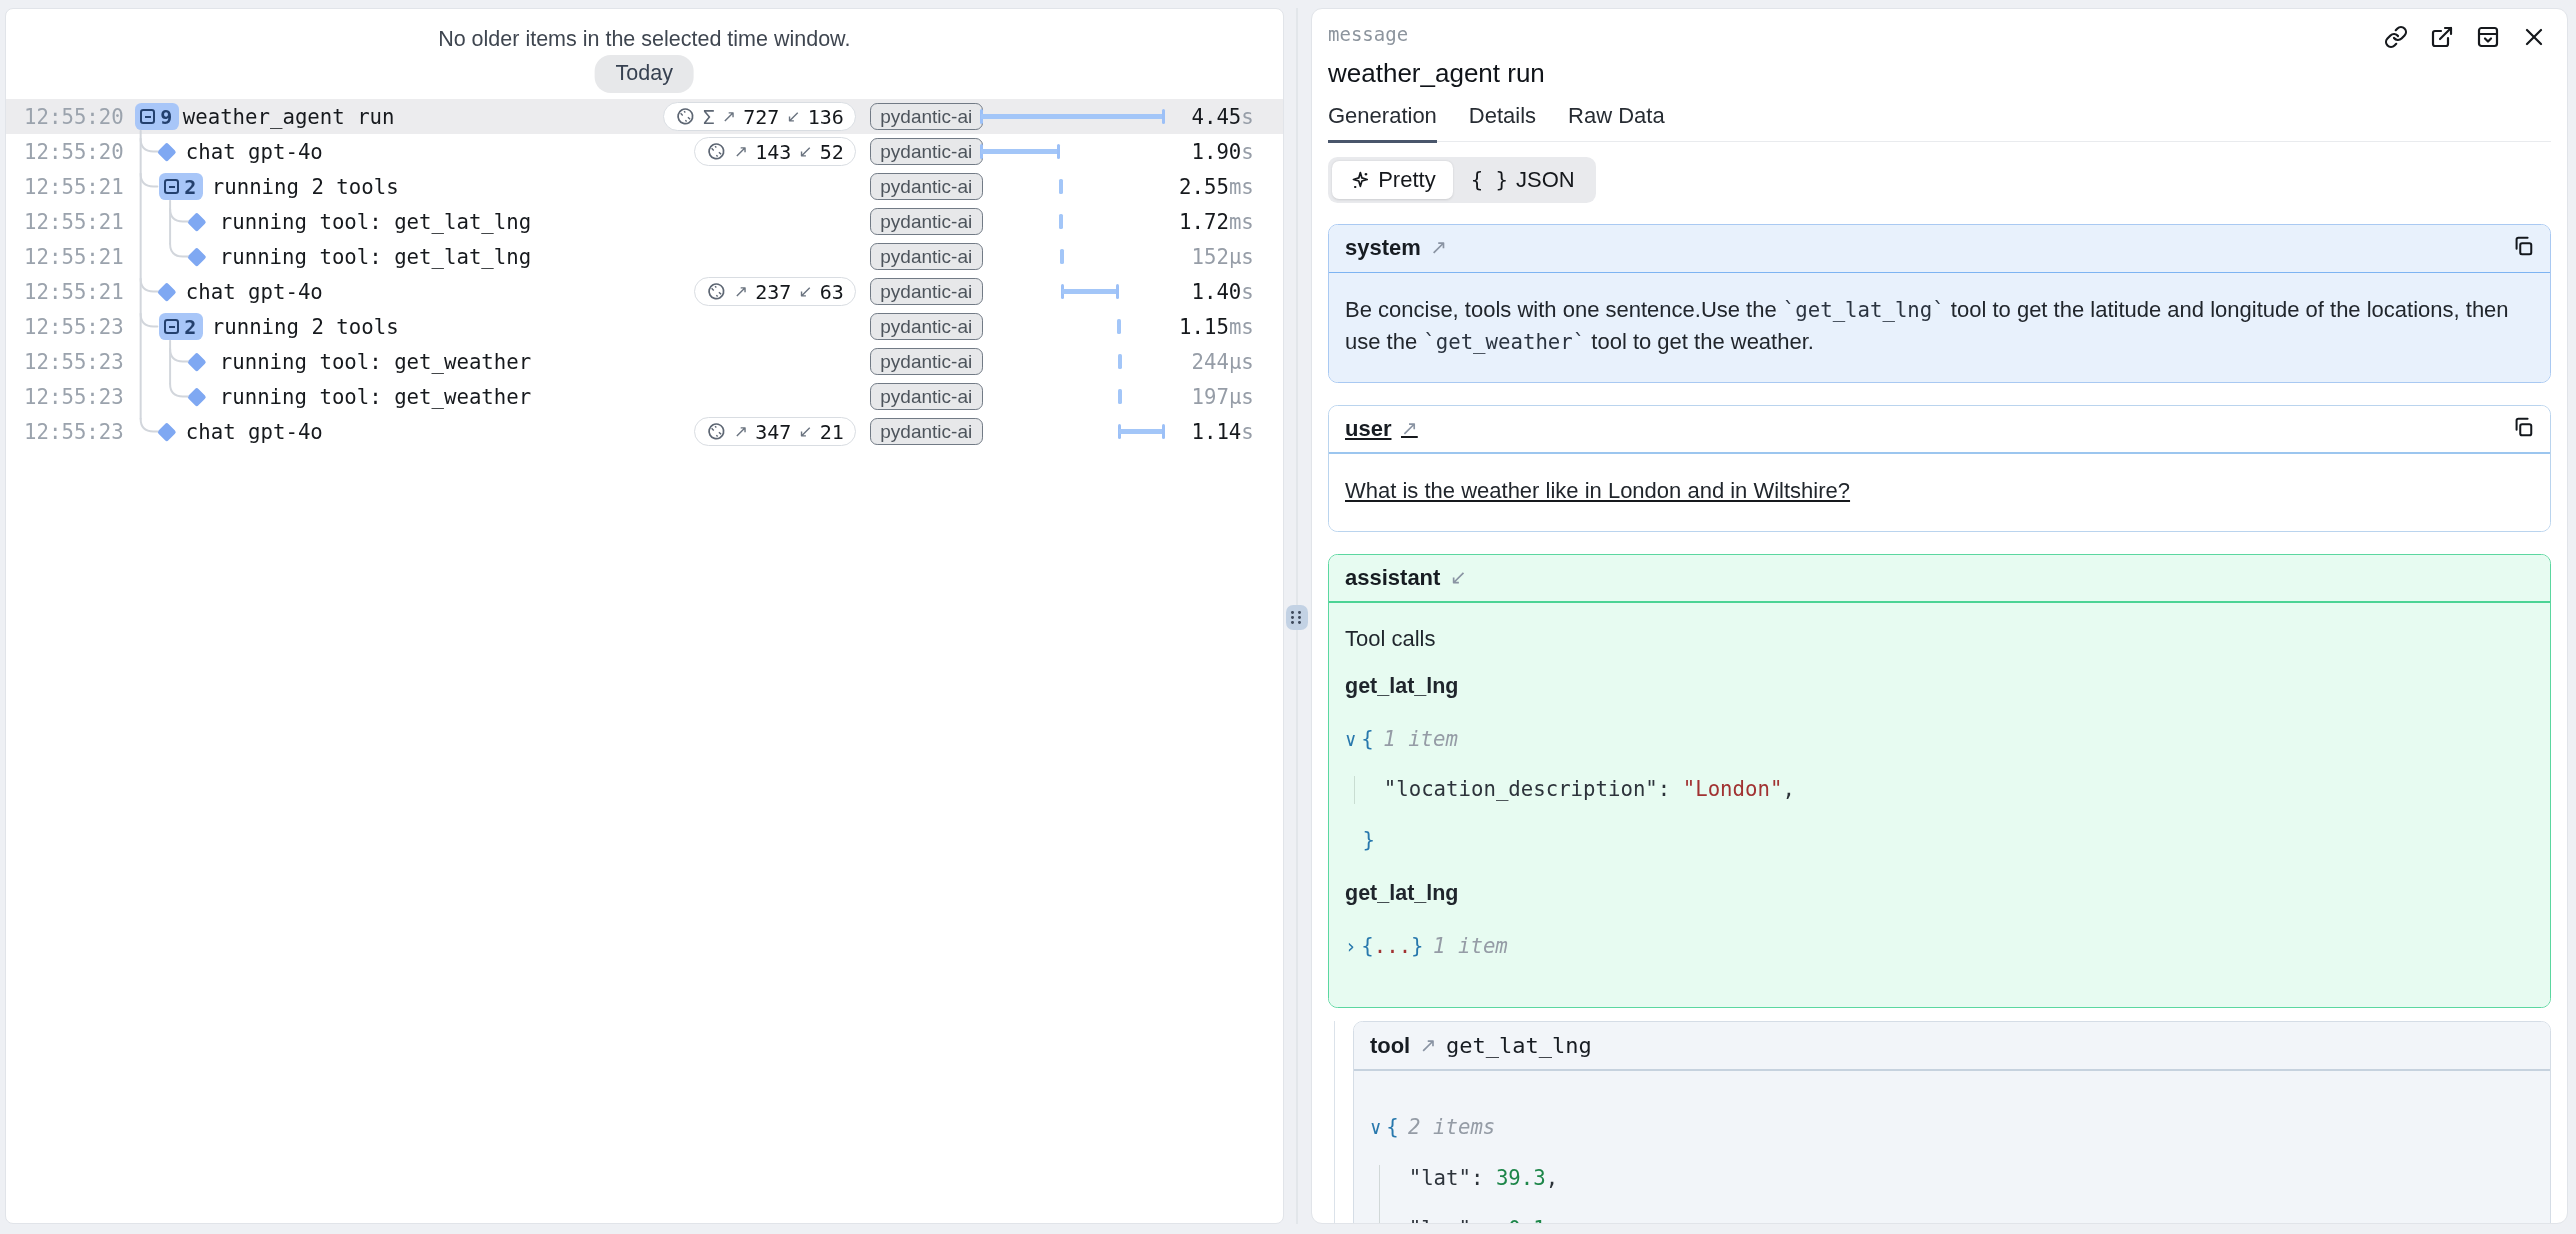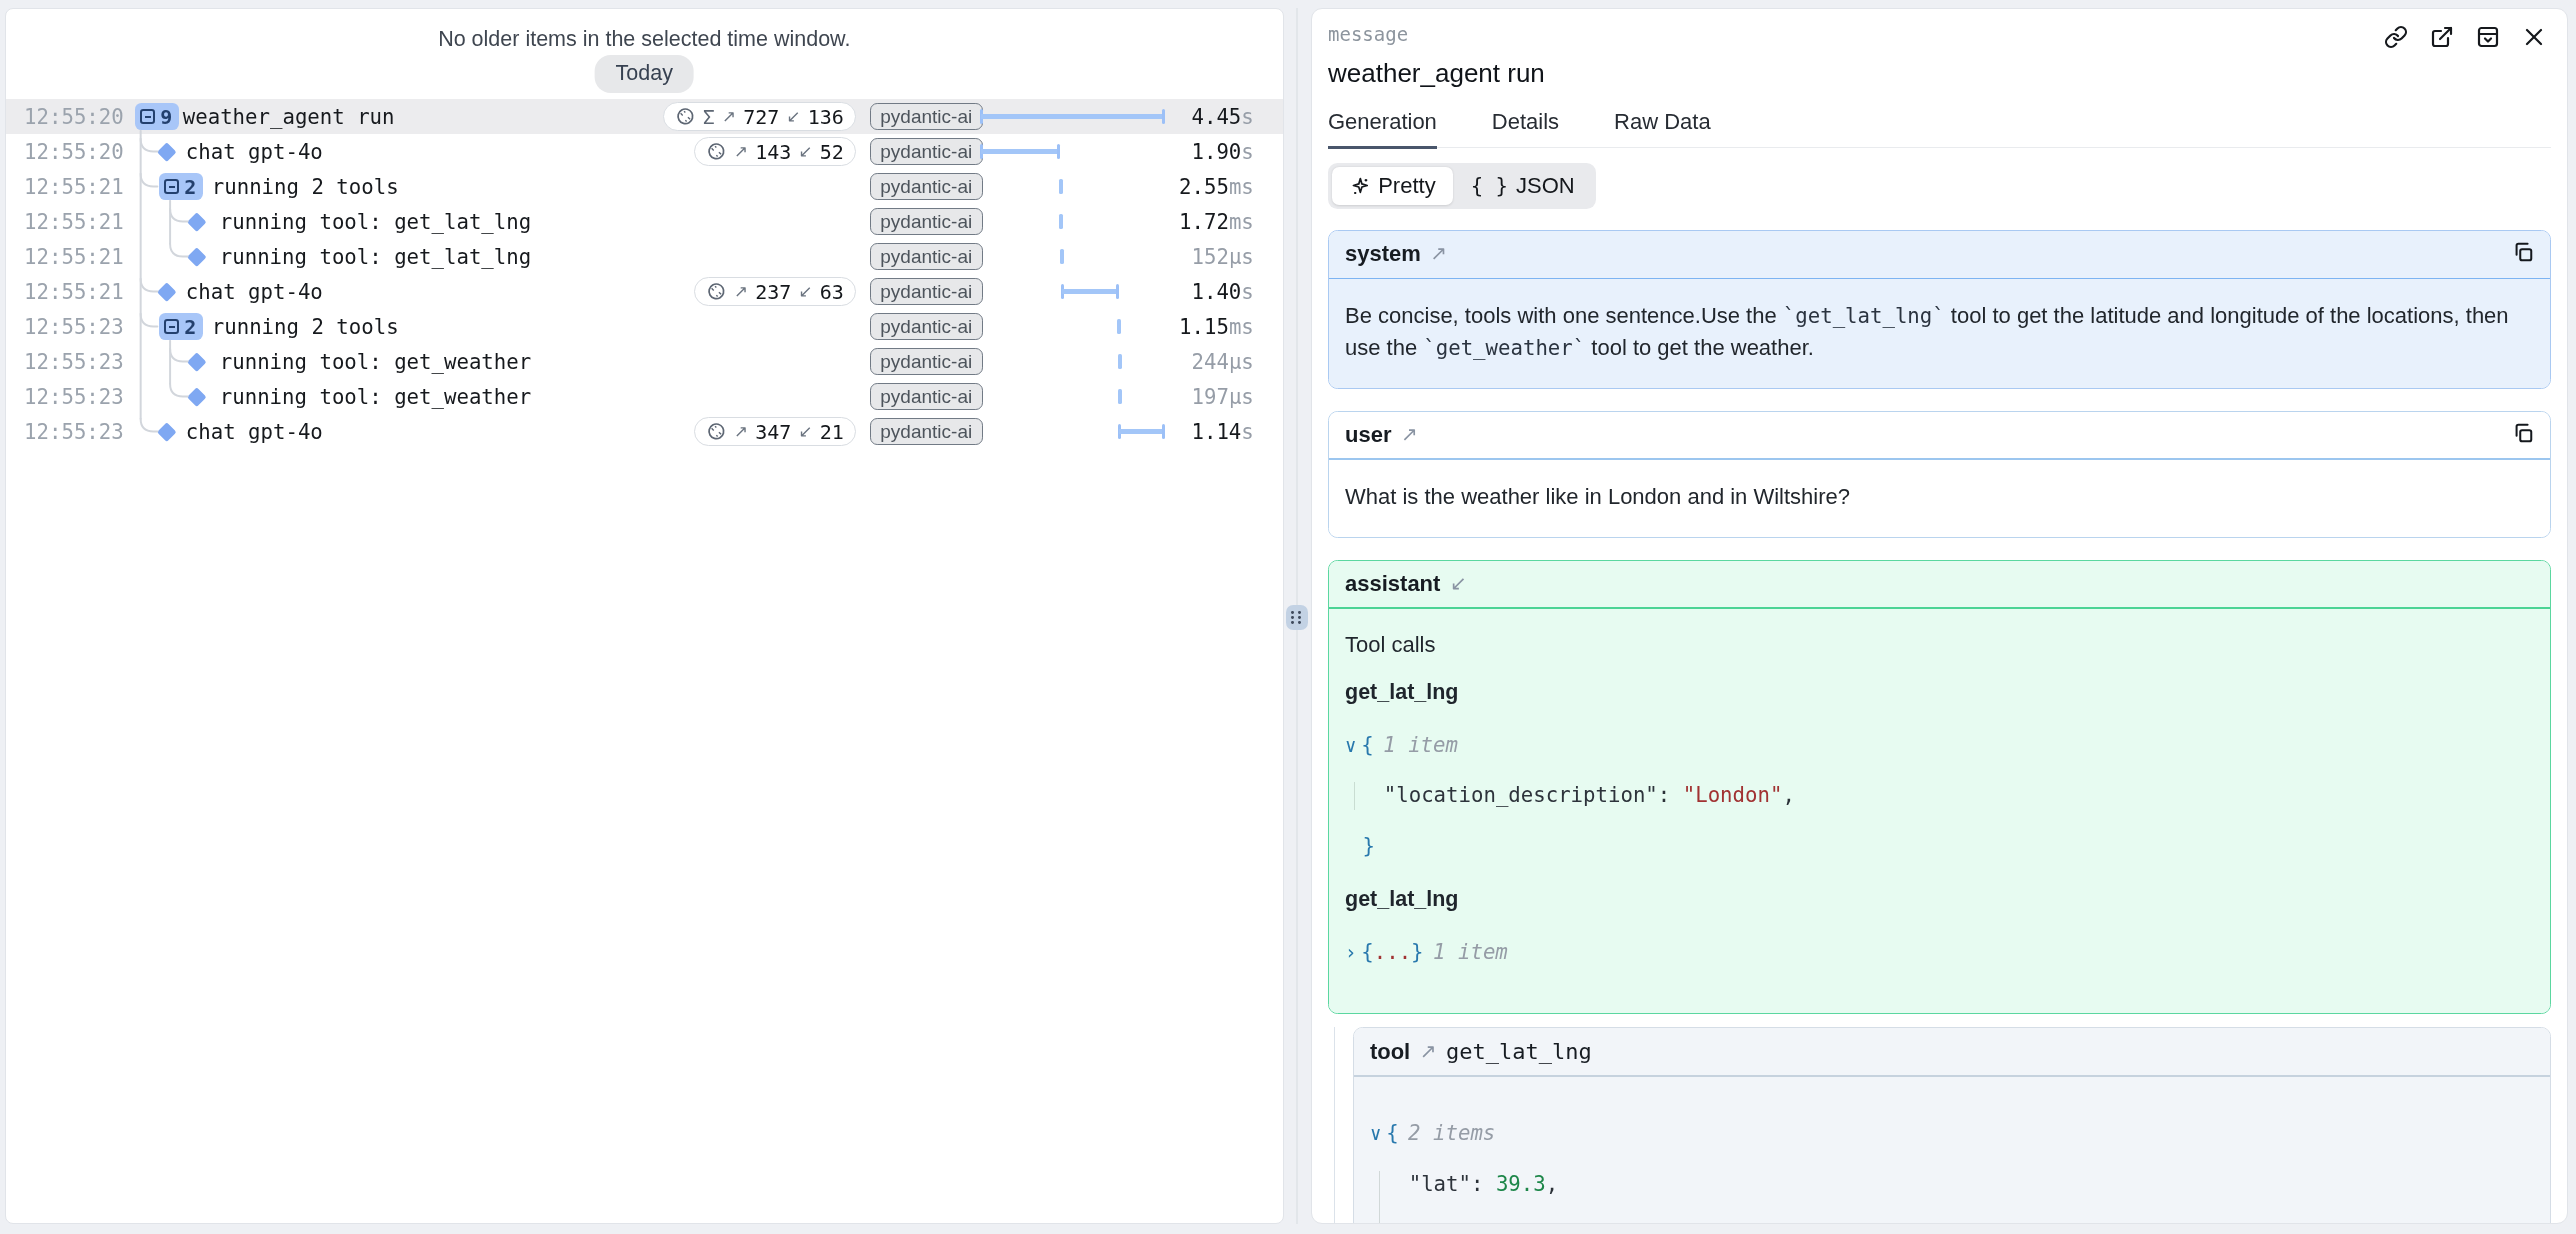--- a/index.html
+++ b/index.html
@@ -59,42 +59,42 @@
   .dots i { width:2.8px; height:2.8px; border-radius:50%; background:#3f4a5c; }
 
   
   .right-card { position:absolute; left:1311px; top:8px; width:1257px; height:1216px;
     background:#fff; border:1.2px solid #e1e4e9; border-radius:11px; overflow:hidden; }
   .rc-inner { padding:14.3px 16px 0 16px; position:relative; }
   .kind-label { font-family:"DejaVu Sans Mono",monospace; font-size:19px; color:#8d959e; }
   .head-icons { position:absolute; top:16px; right:20.7px; display:flex; gap:22px; }
   .head-icons svg { display:block; cursor:pointer; color:#16191d; }
   .rc-title { margin-top:12.7px; font-size:26px; font-weight:500; color:#101419; }
-  .tabs { margin-top:20px; border-bottom:1.6px solid #e9ebee; display:flex; gap:55px; }
+  .tabs { margin-top:14px; border-bottom:1.6px solid #e9ebee; display:flex; gap:32px; }
   .tab { font-size:22px; color:#272c33; padding-bottom:11px; cursor:pointer; }
   .tab.active { border-bottom:3.2px solid #49566b; margin-bottom:-1.6px; }
   .seg { margin-top:14.3px; display:inline-flex; background:#e9eaed; border-radius:9.5px; padding:4px; }
   .seg-btn { display:flex; align-items:center; gap:8px; font-size:22px; color:#15181c;
     padding:6.4px 17.5px; border-radius:7.2px; cursor:pointer; }
   .seg-btn.active { background:#fff; box-shadow:0 0.8px 2.4px rgba(0,0,0,0.12); }
   .seg-btn .cbr { font-family:"DejaVu Sans Mono",monospace; font-size:20.7px; }
 
   .blocks { margin-top:20.7px; padding-bottom:32px; }
   .msg-block { border-radius:9.5px; overflow:hidden; margin-bottom:22px; border:1.6px solid; }
   .msg-head { display:flex; align-items:flex-start; gap:9.5px; padding:10.3px 16px; }
   .role { font-size:22px; font-weight:bold; color:#171c22; }
   .role-arrow { color:#8a94a3; font-size:20px; }
   .copy-btn { margin-left:auto; cursor:pointer; color:#14181d; display:flex; }
   .msg-divider { height:1.6px; }
   .msg-body { padding:20.7px 16px 24px 16px; font-size:22px; color:#21262c; line-height:1.45; }
 
   .blk-system { border-color:#a9c9f2; }
   .blk-system .msg-head,.blk-system .msg-body { background:#e8f1fc; }
   .blk-system .msg-divider { background:#7db4f2; }
-  .blk-user { border-color:#bad4ee; }
+  .blk-user { border-color:#bad4ee;text-decoration:underline; }
   .blk-user .msg-head,.blk-user .msg-body { background:#fff; }
   .blk-user .msg-divider { background:#9cc6ef; }
   .blk-assistant { border-color:#5bd7a0; }
   .blk-assistant .msg-head,.blk-assistant .msg-body { background:#e7fbf1; }
   .blk-assistant .msg-divider { background:#4cd395; }
   .blk-tool { border-color:#d5dde6; }
   .blk-tool .msg-head,.blk-tool .msg-body { background:#f2f5f9; }
   .blk-tool .msg-divider { background:#c6d2de; }
   .tool-name { font-family:"DejaVu Sans Mono",monospace; font-weight:normal; font-size:22px; color:#171c22; }
 

